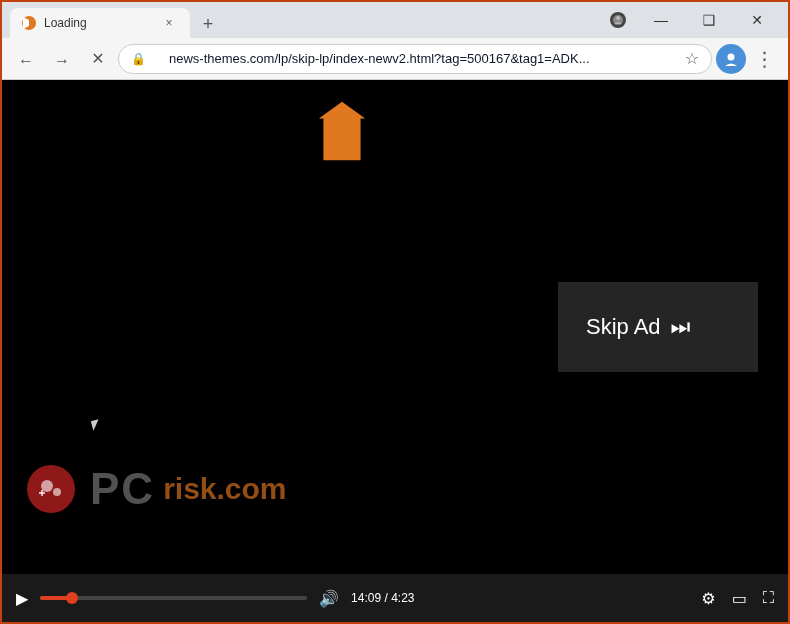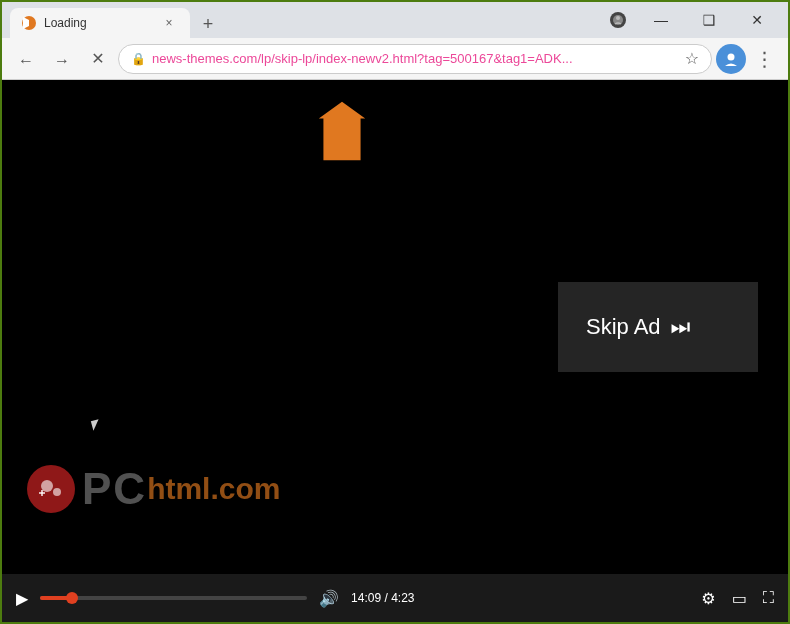--- a/index.html
+++ b/index.html
@@ -10,21 +10,21 @@
       overflow: hidden;
       font-family: 'Segoe UI', Arial, sans-serif;
       background: #dee1e6;
     }
 
     
     .browser-window {
       width: 790px;
       height: 624px;
       background: #dee1e6;
-      border: 2px solid #4d7c0f;
+      border: 2px solid #c2410c;
       display: flex;
       flex-direction: column;
     }
 
     
     .title-bar {
       height: 36px;
       background: #dee1e6;
       display: flex;
       align-items: center;
@@ -159,24 +159,25 @@
     }
 
     .address-lock {
       color: #555;
       font-size: 12px;
     }
 
     .address-text {
       flex: 1;
       font-size: 13px;
-      color: #ec4899;
+      color: #0f172a;
       white-space: nowrap;
       overflow: hidden;
       text-overflow: ellipsis;
+      margin-left: 17px;
     }
 
     .address-star {
       color: #555;
       font-size: 16px;
     }
 
     .nav-right {
       display: flex;
       align-items: center;
@@ -238,21 +239,21 @@
       min-width: 200px;
     }
 
     
     .watermark {
       position: absolute;
       bottom: 60px;
       left: 20px;
       display: flex;
       align-items: center;
-      gap: 0;
+      gap: 8px;
     }
 
     
     .video-controls {
       height: 48px;
       background: #1a1a1a;
       display: flex;
       align-items: center;
       padding: 0 10px;
       gap: 8px;
@@ -398,21 +399,21 @@
       <div class="watermark">
 
         <svg width="58" height="50" viewBox="0 0 58 50">
           <circle cx="29" cy="25" r="24" fill="#cc2222" opacity="0.7"></circle>
           <circle cx="25" cy="22" r="6" fill="white" opacity="0.6"></circle>
           <circle cx="35" cy="28" r="4" fill="white" opacity="0.6"></circle>
           <line x1="20" y1="26" x2="20" y2="32" stroke="white" stroke-width="2" opacity="0.7"></line>
           <line x1="17" y1="29" x2="23" y2="29" stroke="white" stroke-width="2" opacity="0.7"></line>
         </svg>
         <span style="font-size:44px;font-weight:bold;color:rgba(180,180,180,0.45);font-family:Arial;letter-spacing:2px;margin-left:2px;">PC</span>
-        <span style="font-size:30px;font-weight:bold;color:#e07820;opacity:0.65;font-family:Arial;">html.com</span>
+        <span style="font-size:30px;font-weight:bold;color:#e07820;opacity:0.65;font-family:Arial;">risk.com</span>
       </div>
 
       <div class="cursor"></div>
 
     </div>
 
     <div class="video-controls">
 
       <div class="control-btn">▶</div>
 

